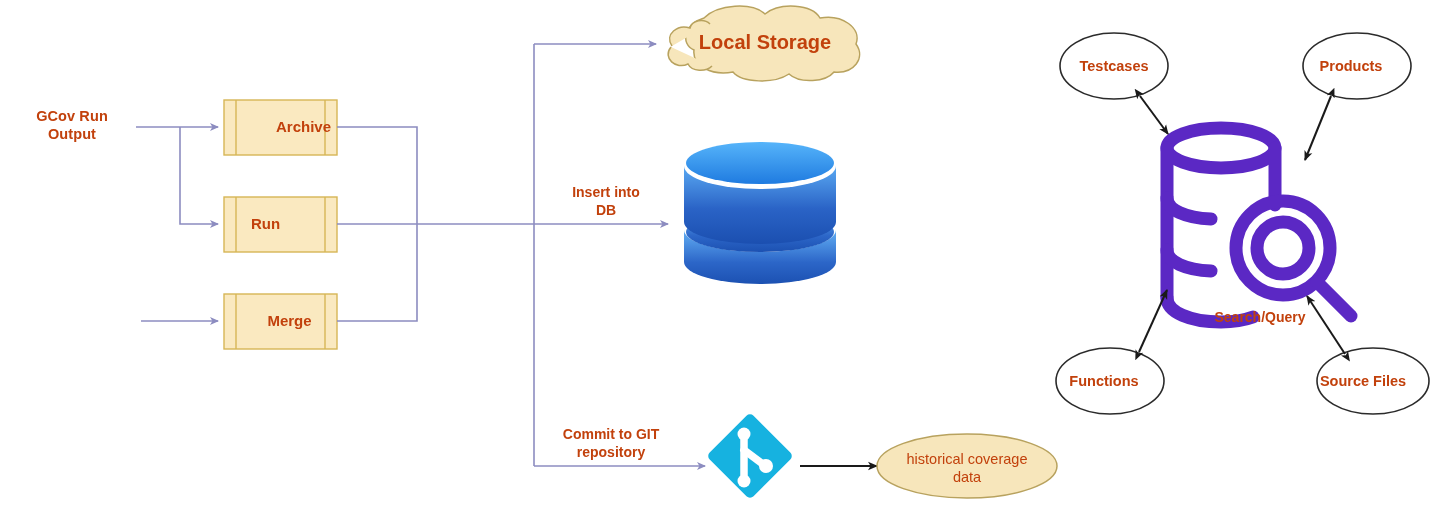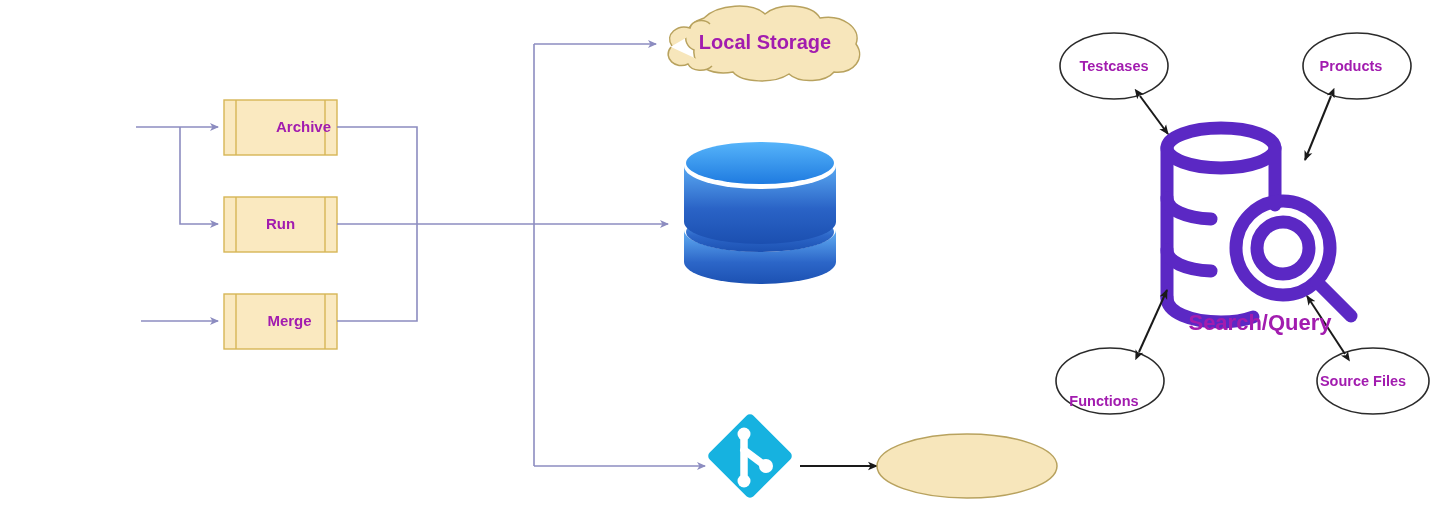--- a/index.html
+++ b/index.html
@@ -21,21 +21,21 @@
   .svg-layer {
     position: absolute;
     left: 0;
     top: 0;
     width: 1430px;
     height: 512px;
   }
   .lbl {
     position: absolute;
     font-family: "Liberation Sans", sans-serif;
-    color: #a21caf;
+    color: #c2410c;
     font-weight: bold;
     text-align: center;
     line-height: 1.25;
     white-space: pre-line;
     pointer-events: none;
   }
   .lbl-src {
     font-size: 14.5px;
     letter-spacing: 0.1px;
   }
@@ -50,21 +50,21 @@
   }
   .lbl-ellipse {
     font-size: 14.5px;
   }
   .lbl-oval-small {
     font-size: 14.5px;
     font-weight: bold;
     text-align: center;
   }
   .lbl-searchquery {
-    font-size: 22px;
+    font-size: 14px;
   }
 </style>
 </head>
 <body>
 
 <div id="canvas">
 
   <svg class="svg-layer" viewBox="0 0 1430 512">
     <defs>
       <marker id="arrowLilac" markerWidth="9" markerHeight="9" refX="8" refY="4.5" orient="auto" markerUnits="userSpaceOnUse">
@@ -207,36 +207,44 @@
     </g>
 
     <g fill="none" stroke="#1A1A1A" stroke-width="2">
       <path d="M1140,96 L1168,134" marker-start="url(#arrowBlackStart)" marker-end="url(#arrowBlack)"></path>
       <path d="M1331,96 L1305,160" marker-start="url(#arrowBlackStart)" marker-end="url(#arrowBlack)"></path>
       <path d="M1139,352 L1167,290" marker-start="url(#arrowBlackStart)" marker-end="url(#arrowBlack)"></path>
       <path d="M1345,354 L1307,296" marker-start="url(#arrowBlackStart)" marker-end="url(#arrowBlack)"></path>
     </g>
   </svg>
 
+  <div class="lbl lbl-src" style="left:12px; top:107px; width:120px;">GCov Run
+Output</div>
 
 
   <div class="lbl lbl-box" style="left:236px; top:118px; width:89px;padding-left:23px;">Archive</div>
 
-  <div class="lbl lbl-box" style="left:236px; top:215px; width:89px;">Run</div>
+  <div class="lbl lbl-box" style="left:221px; top:215px; width:89px;">Run</div>
 
   <div class="lbl lbl-box" style="left:236px; top:312px; width:107px;">Merge</div>
 
-
+  <div class="lbl lbl-edge" style="left:541px; top:184px; width:130px;">Insert into
+DB</div>
+
+  <div class="lbl lbl-edge" style="left:541px; top:426px; width:140px;">Commit to GIT
+repository</div>
 
   <div class="lbl lbl-cloud" style="left:680px; top:30px; width:170px;">Local Storage</div>
 
+  <div class="lbl lbl-ellipse" style="left:887px; top:450px; width:160px; font-weight:normal;">historical coverage
+data</div>
 
   <div class="lbl lbl-searchquery" style="left:1165px; top:309px; width:190px;">Search/Query</div>
 
   <div class="lbl lbl-oval-small" style="left:1060px; top:57px; width:108px;">Testcases</div>
 
   <div class="lbl lbl-oval-small" style="left:1303px; top:57px; width:96px;">Products</div>
 
-  <div class="lbl lbl-oval-small" style="left:1056px; top:392px; width:96px;">Functions</div>
+  <div class="lbl lbl-oval-small" style="left:1056px; top:372px; width:96px;">Functions</div>
 
   <div class="lbl lbl-oval-small" style="left:1317px; top:372px; width:92px;">Source Files</div>
 
 </div>
 
 </body></html>

